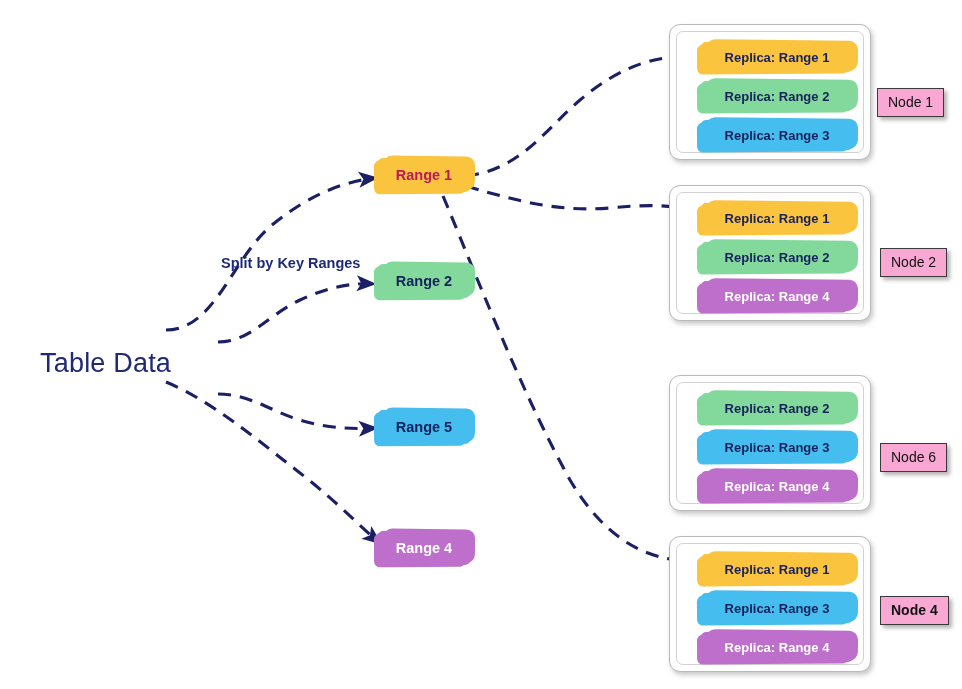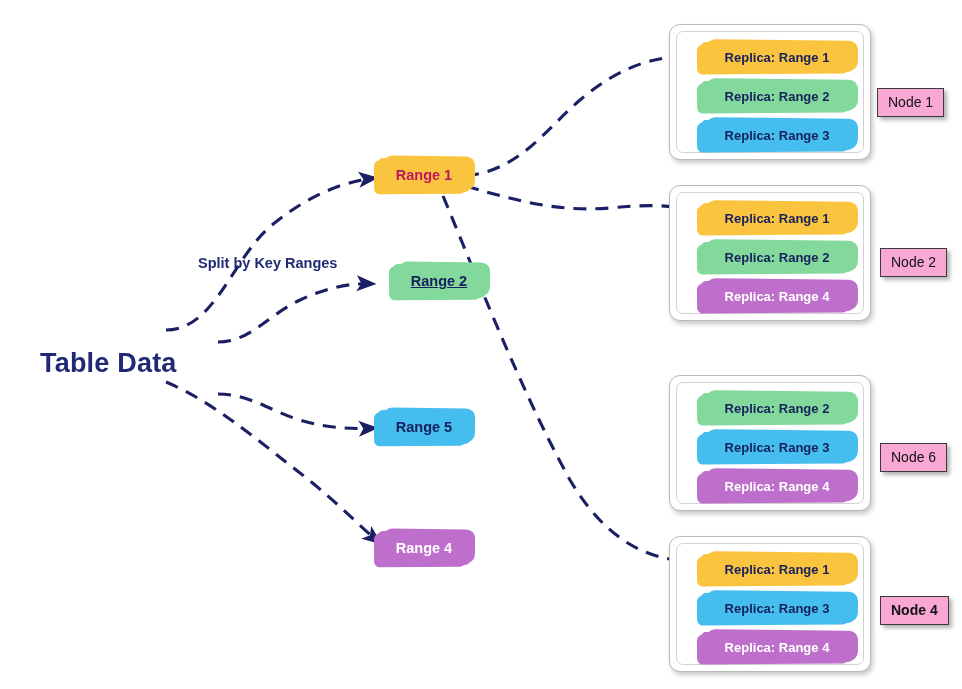--- a/index.html
+++ b/index.html
@@ -11,30 +11,30 @@
   #stage{position:absolute;left:0;top:0;width:962px;height:689px;background:#fff;}
 
   
   #wires{position:absolute;left:0;top:0;width:962px;height:689px;pointer-events:none;}
 
   
   .table-data{
     position:absolute;
     left:40px; top:348px;
     font-size:27px;
-    font-weight:bold;
+    font-weight:normal;
     color:#1f2a73;
     letter-spacing:.2px;
     white-space:nowrap;
   }
 
   
   .split-label{
     position:absolute;
-    left:198px; top:255px;
+    left:221px; top:255px;
     font-size:14.5px;
     font-weight:bold;
     color:#1f2a73;
     white-space:nowrap;
   }
 
   
   .chip{
     position:absolute;
     display:flex;align-items:center;justify-content:center;
@@ -114,21 +114,21 @@
 
   <div class="split-label">Split by Key Ranges</div>
 
   <div id="ranges-host">
       <div class="chip range-chip" style="left: 378px; top: 158px;">
         <span class="layer a" style="background: rgb(251, 196, 63);"></span>
         <span class="layer b" style="background: rgb(251, 196, 63);"></span>
         <span class="layer c" style="background: rgb(251, 196, 63);"></span>
         <span class="txt" style="color: #be185d;">Range 1</span>
       </div>
-      <div class="chip range-chip" style="left: 393px; top: 264px; text-decoration: underline;">
+      <div class="chip range-chip" style="left: 378px; top: 264px;">
         <span class="layer a" style="background: rgb(131, 217, 155);"></span>
         <span class="layer b" style="background: rgb(131, 217, 155);"></span>
         <span class="layer c" style="background: rgb(131, 217, 155);"></span>
         <span class="txt" style="color: rgb(22, 32, 92);">Range 2</span>
       </div>
       <div class="chip range-chip" style="left: 378px; top: 410px;">
         <span class="layer a" style="background: rgb(69, 189, 238);"></span>
         <span class="layer b" style="background: rgb(69, 189, 238);"></span>
         <span class="layer c" style="background: rgb(69, 189, 238);"></span>
         <span class="txt" style="color: rgb(22, 32, 92);">Range 5</span>

